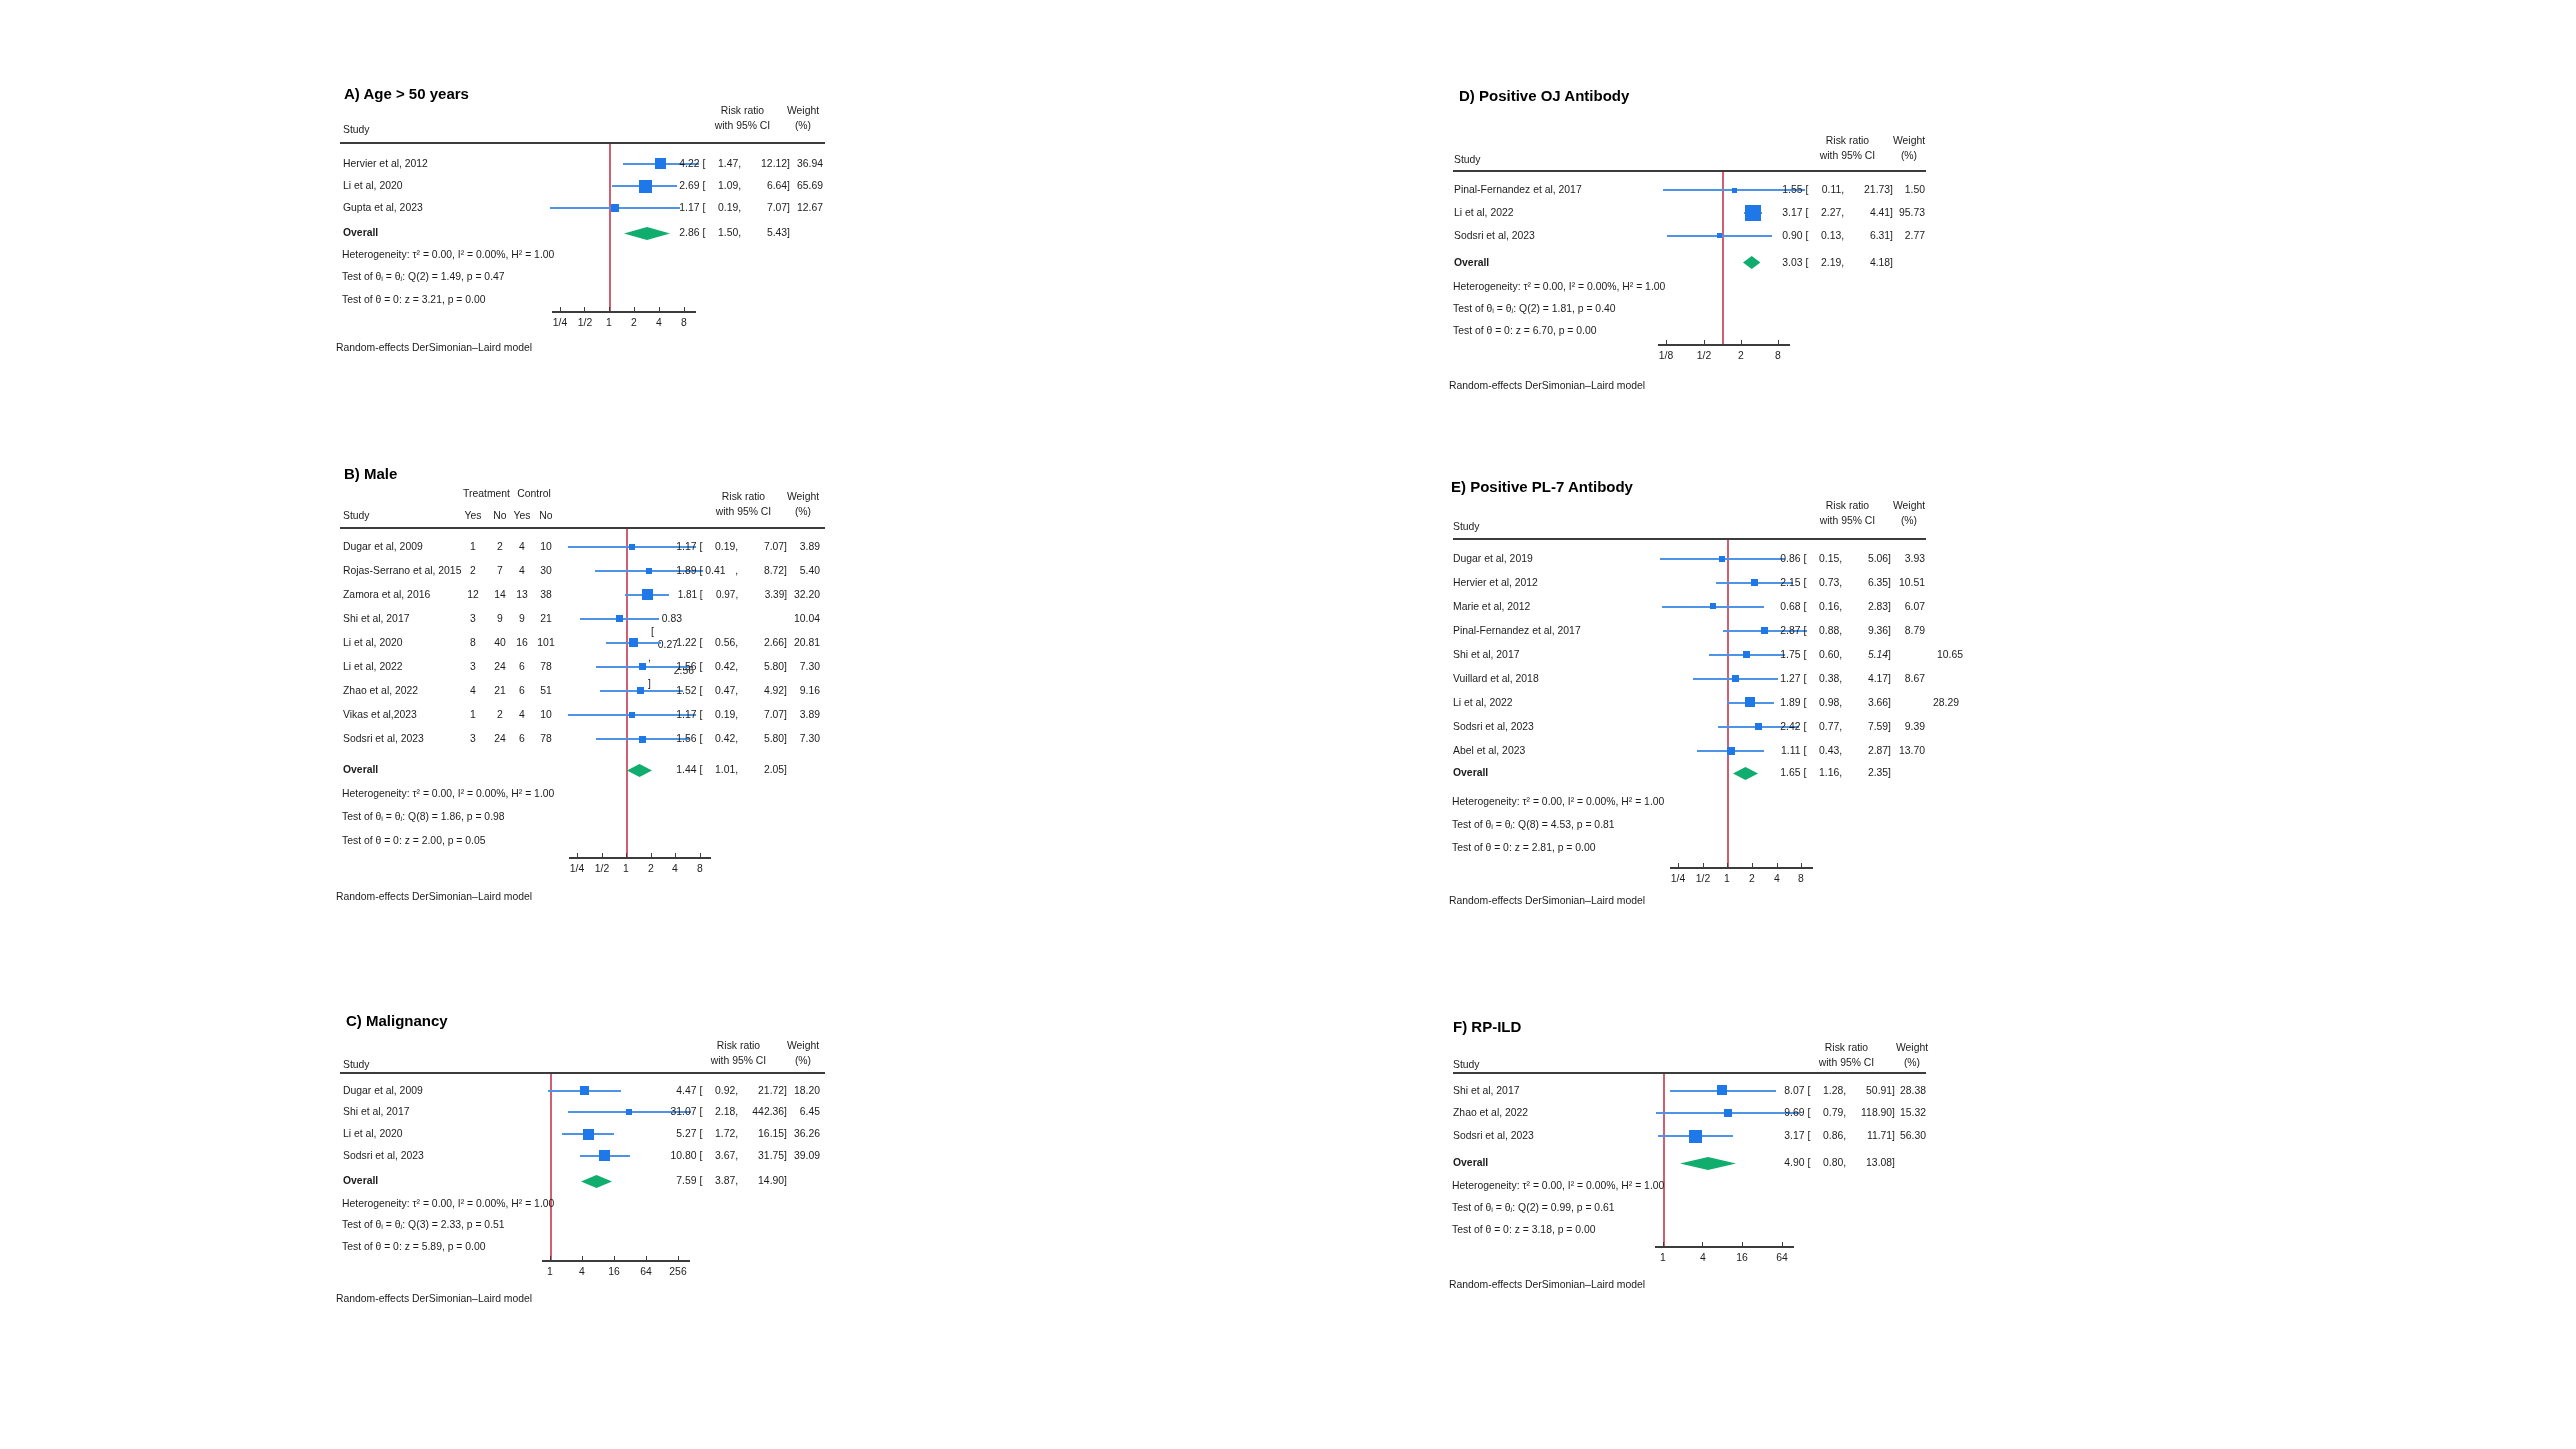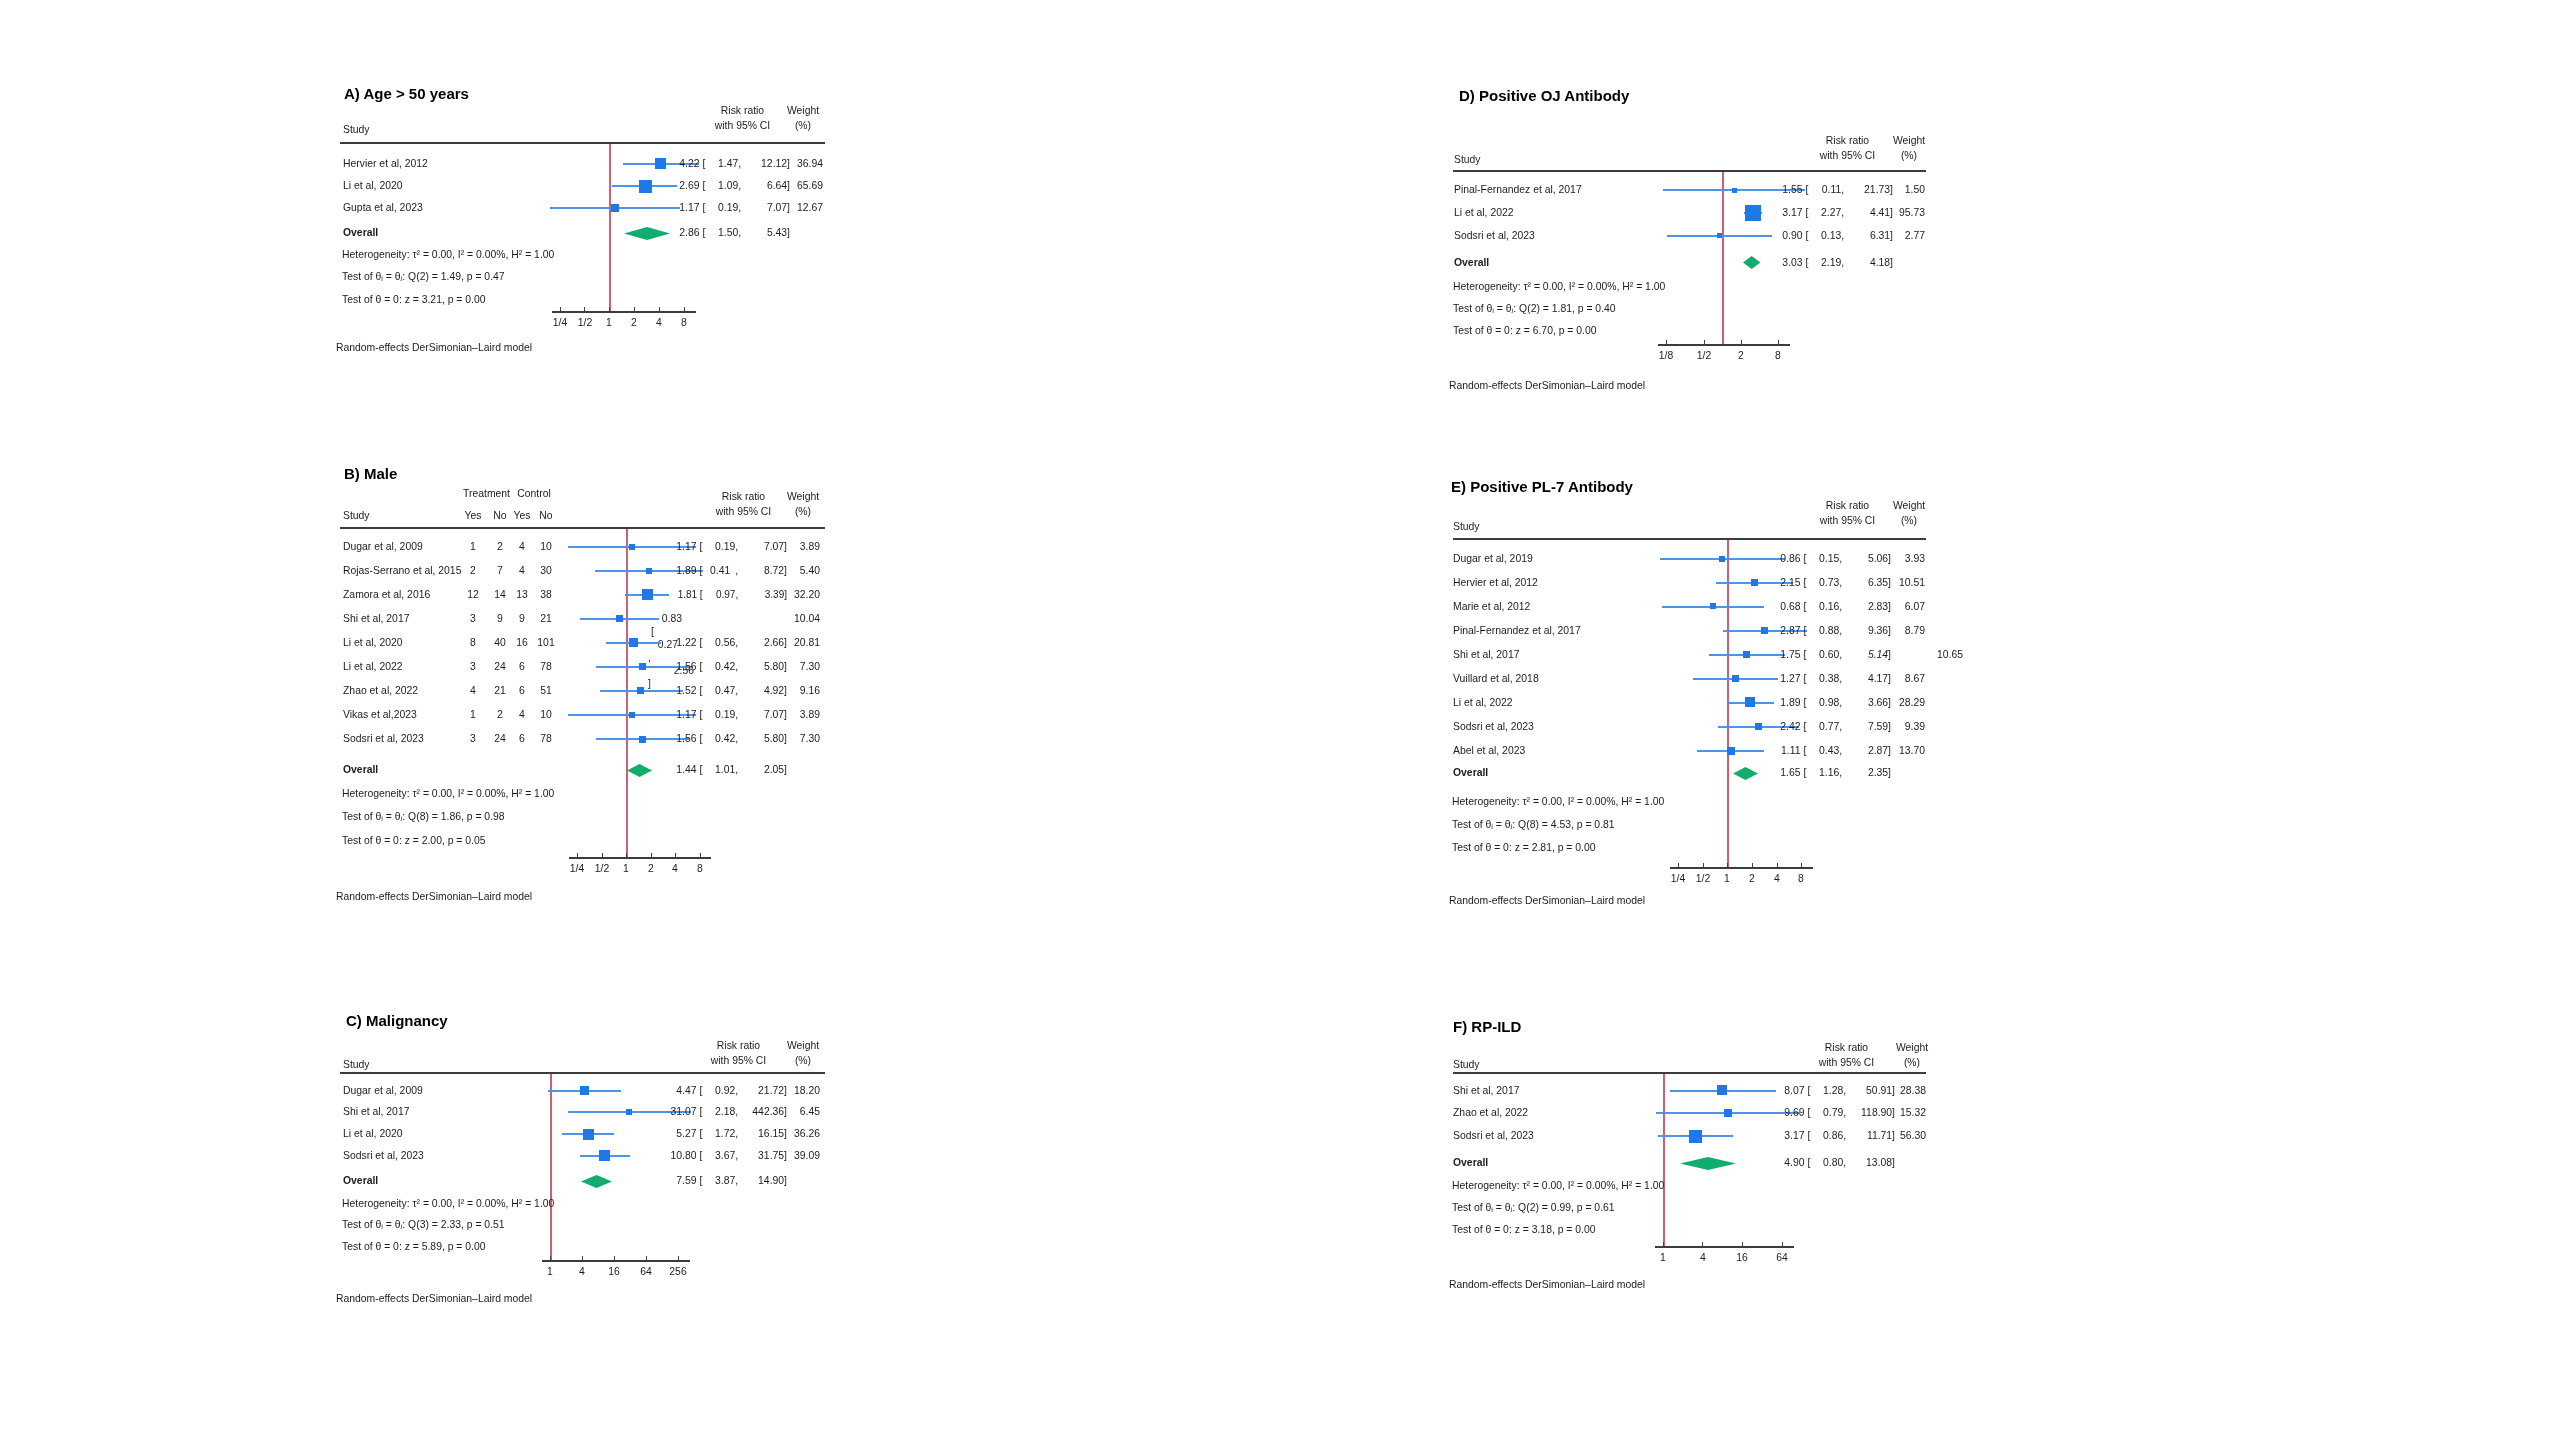--- a/index.html
+++ b/index.html
@@ -91,21 +91,21 @@
         <div style="position: absolute; left: 293px; top: 77px; width: 5.6px; height: 5.6px; background: rgb(30, 120, 232);"></div>
         <div style="position: absolute; left: 312px; top: 73px; width: 139px; display: flex; justify-content: flex-end; font-size: 10.4px; line-height: 13px; white-space: pre;"><span style="width: 34px; text-align: right;">1.17</span><span> [ </span><span style="width: 30px; text-align: right;">0.19</span><span>,</span><span style="width: 46px; text-align: right;">7.07</span><span>]</span></div>
         <div style="position: absolute; left: 438px; top: 73px; width: 46px; text-align: right;">3.89</div>
         <div style="position: absolute; left: 7px; top: 97px; white-space: nowrap;">Rojas-Serrano et al, 2015</div>
         <div style="position: absolute; left: 124px; top: 97px; width: 26px; text-align: center;">2</div>
         <div style="position: absolute; left: 151px; top: 97px; width: 26px; text-align: center;">7</div>
         <div style="position: absolute; left: 173px; top: 97px; width: 26px; text-align: center;">4</div>
         <div style="position: absolute; left: 197px; top: 97px; width: 26px; text-align: center;">30</div>
         <div style="position: absolute; left: 259px; top: 103px; width: 108px; height: 1.8px; background: rgb(79, 147, 230);"></div>
         <div style="position: absolute; left: 310px; top: 101px; width: 6.1px; height: 6.1px; background: rgb(30, 120, 232);"></div>
-        <div style="position: absolute; left: 312px; top: 97px; width: 139px; display: flex; justify-content: flex-end; font-size: 10.4px; line-height: 13px; white-space: pre;"><span style="width: 34px; text-align: right;">1.89</span><span> [ </span><span style="width: 30px; text-align: center;">0.41</span><span>,</span><span style="width: 46px; text-align: right;">8.72</span><span>]</span></div>
+        <div style="position: absolute; left: 312px; top: 97px; width: 139px; display: flex; justify-content: flex-end; font-size: 10.4px; line-height: 13px; white-space: pre;"><span style="width: 34px; text-align: right;">1.89</span><span> [ </span><span style="width: 30px; text-align: left;">0.41</span><span>,</span><span style="width: 46px; text-align: right;">8.72</span><span>]</span></div>
         <div style="position: absolute; left: 438px; top: 97px; width: 46px; text-align: right;">5.40</div>
         <div style="position: absolute; left: 7px; top: 121px; white-space: nowrap;">Zamora et al, 2016</div>
         <div style="position: absolute; left: 124px; top: 121px; width: 26px; text-align: center;">12</div>
         <div style="position: absolute; left: 151px; top: 121px; width: 26px; text-align: center;">14</div>
         <div style="position: absolute; left: 173px; top: 121px; width: 26px; text-align: center;">13</div>
         <div style="position: absolute; left: 197px; top: 121px; width: 26px; text-align: center;">38</div>
         <div style="position: absolute; left: 289px; top: 127px; width: 44px; height: 1.8px; background: rgb(79, 147, 230);"></div>
         <div style="position: absolute; left: 306px; top: 122px; width: 10.6px; height: 10.6px; background: rgb(30, 120, 232);"></div>
         <div style="position: absolute; left: 312px; top: 121px; width: 139px; display: flex; justify-content: flex-end; font-size: 10px; line-height: 13px; white-space: pre;"><span style="width: 34px; text-align: right;">1.81</span><span> [ </span><span style="width: 30px; text-align: right;">0.97</span><span>,</span><span style="width: 46px; text-align: right;">3.39</span><span>]</span></div>
         <div style="position: absolute; left: 438px; top: 121px; width: 46px; text-align: right;">32.20</div>
@@ -321,21 +321,21 @@
         <div style="position: absolute; left: 430px; top: 168px; width: 46px; text-align: right; padding-left: 38px;">10.65</div>
         <div style="position: absolute; left: 4px; top: 192px; white-space: nowrap;">Vuillard et al, 2018</div>
         <div style="position: absolute; left: 244px; top: 198px; width: 85px; height: 1.8px; background: rgb(79, 147, 230);"></div>
         <div style="position: absolute; left: 283px; top: 195px; width: 7px; height: 7px; background: rgb(30, 120, 232);"></div>
         <div style="position: absolute; left: 303px; top: 192px; width: 139px; display: flex; justify-content: flex-end; font-size: 10.4px; line-height: 13px; white-space: pre;"><span style="width: 34px; text-align: right;">1.27</span><span> [ </span><span style="width: 30px; text-align: right;">0.38</span><span>,</span><span style="width: 46px; text-align: right;">4.17</span><span>]</span></div>
         <div style="position: absolute; left: 430px; top: 192px; width: 46px; text-align: right;">8.67</div>
         <div style="position: absolute; left: 4px; top: 216px; white-space: nowrap;">Li et al, 2022</div>
         <div style="position: absolute; left: 278px; top: 222px; width: 47px; height: 1.8px; background: rgb(79, 147, 230);"></div>
         <div style="position: absolute; left: 296px; top: 217px; width: 10px; height: 10px; background: rgb(30, 120, 232);"></div>
         <div style="position: absolute; left: 303px; top: 216px; width: 139px; display: flex; justify-content: flex-end; font-size: 10.4px; line-height: 13px; white-space: pre;"><span style="width: 34px; text-align: right;">1.89</span><span> [ </span><span style="width: 30px; text-align: right;">0.98</span><span>,</span><span style="width: 46px; text-align: right;">3.66</span><span>]</span></div>
-        <div style="position: absolute; left: 430px; top: 216px; width: 46px; text-align: right;">28.29</div>
+        <div style="position: absolute; left: 430px; top: 216px; width: 46px; text-align: right; padding-left: 34px;">28.29</div>
         <div style="position: absolute; left: 4px; top: 240px; white-space: nowrap;">Sodsri et al, 2023</div>
         <div style="position: absolute; left: 269px; top: 246px; width: 81px; height: 1.8px; background: rgb(79, 147, 230);"></div>
         <div style="position: absolute; left: 306px; top: 243px; width: 7px; height: 7px; background: rgb(30, 120, 232);"></div>
         <div style="position: absolute; left: 303px; top: 240px; width: 139px; display: flex; justify-content: flex-end; font-size: 10.4px; line-height: 13px; white-space: pre;"><span style="width: 34px; text-align: right;">2.42</span><span> [ </span><span style="width: 30px; text-align: right;">0.77</span><span>,</span><span style="width: 46px; text-align: right;">7.59</span><span>]</span></div>
         <div style="position: absolute; left: 430px; top: 240px; width: 46px; text-align: right;">9.39</div>
         <div style="position: absolute; left: 4px; top: 264px; white-space: nowrap;">Abel et al, 2023</div>
         <div style="position: absolute; left: 248px; top: 270px; width: 67px; height: 1.8px; background: rgb(79, 147, 230);"></div>
         <div style="position: absolute; left: 278px; top: 267px; width: 8px; height: 8px; background: rgb(30, 120, 232);"></div>
         <div style="position: absolute; left: 303px; top: 264px; width: 139px; display: flex; justify-content: flex-end; font-size: 10.4px; line-height: 13px; white-space: pre;"><span style="width: 34px; text-align: right;">1.11</span><span> [ </span><span style="width: 30px; text-align: right;">0.43</span><span>,</span><span style="width: 46px; text-align: right;">2.87</span><span>]</span></div>
         <div style="position: absolute; left: 430px; top: 264px; width: 46px; text-align: right;">13.70</div>

